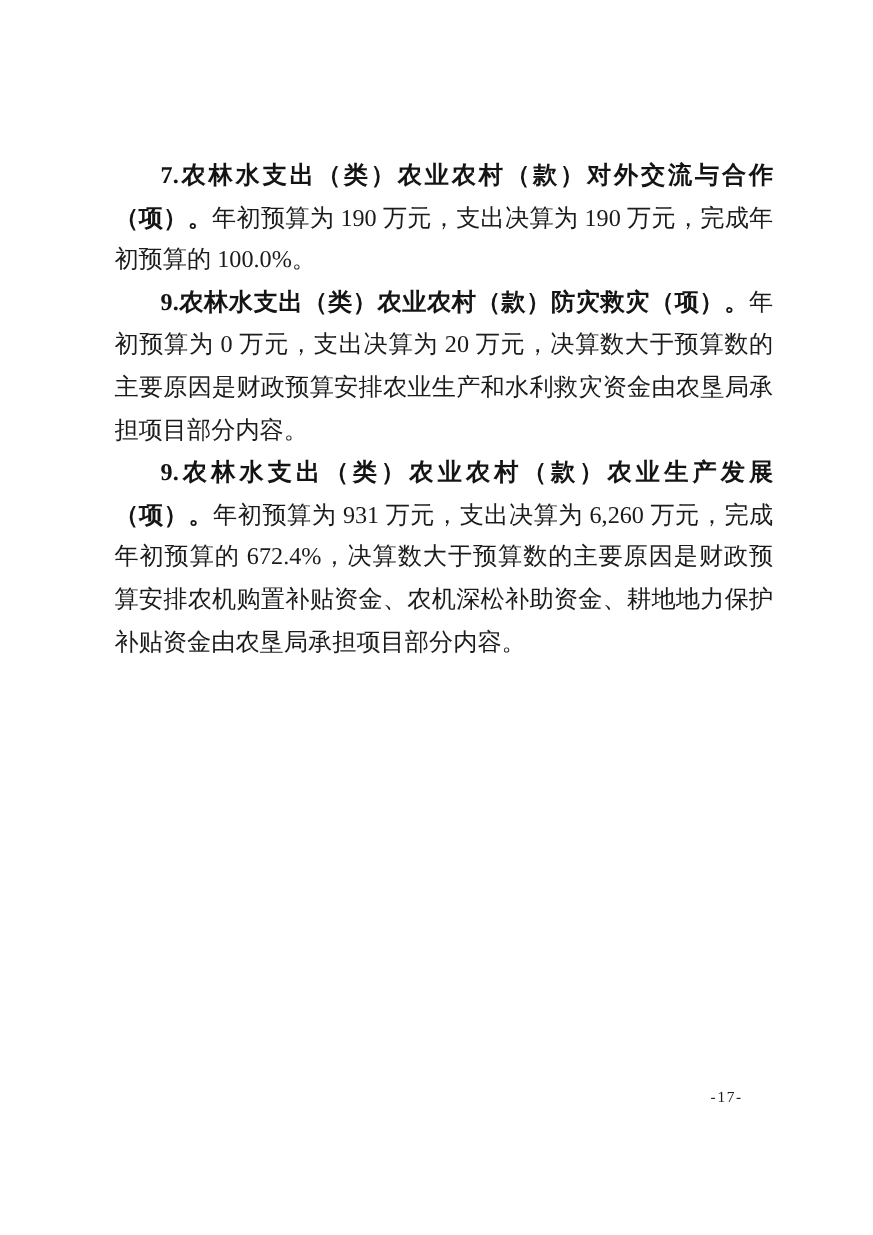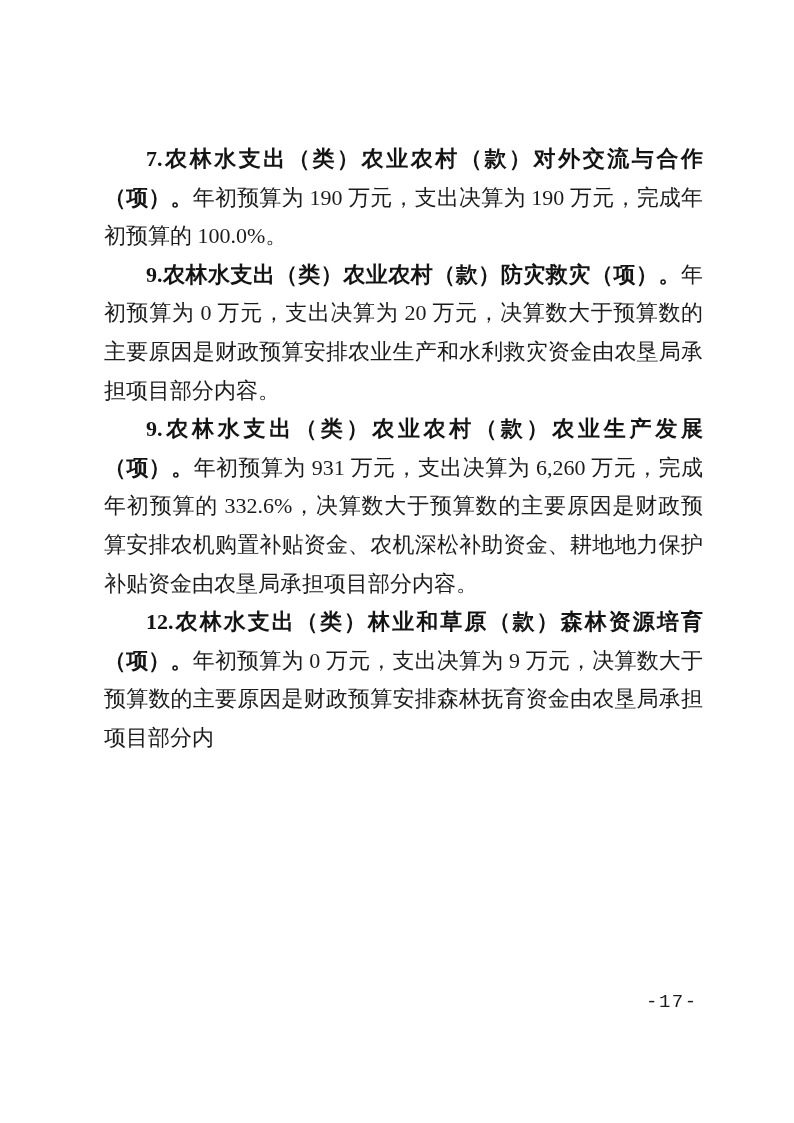--- a/index.html
+++ b/index.html
@@ -45,38 +45,37 @@
   
   .para:nth-child(5) .heading,
   .para:nth-child(6) .heading {
     letter-spacing: -1.6px;
   }
   .pageno {
     position: absolute;
     left: 646px;
     top: 991px;
     width: 70px;
-    font-size: 19px;
+    font-size: 14px;
     letter-spacing: 1.5px;
     color: #1b1b1b;
-    font-family: Liberation Mono, monospace;
+    font-family: Liberation Serif, serif;
   }
 </style>
 </head>
 <body>
 
 <div class="page">
   <div class="content">
 
     <p class="para"><strong class="heading">7.农林水支出（类）农业农村（款）对外交流与合作（项）。</strong><span class="body-text">年初预算为 190 万元，支出决算为 190 万元，完成年初预算的 100.0%。</span></p>
 
     <p class="para"><strong class="heading">9.农林水支出（类）农业农村（款）防灾救灾（项）。</strong><span class="body-text">年初预算为 0 万元，支出决算为 20 万元，决算数大于预算数的主要原因是财政预算安排农业生产和水利救灾资金由农垦局承担项目部分内容。</span></p>
 
-    <p class="para"><strong class="heading">9.农林水支出（类）农业农村（款）农业生产发展（项）。</strong><span class="body-text">年初预算为 931 万元，支出决算为 6,260 万元，完成年初预算的 332.6%，决算数大于预算数的主要原因是财政预算安排农机购置补贴资金、农机深松补助资金、耕地地力保护补贴资金由农垦局承担项目部分内容。</span></p>
+    <p class="para"><strong class="heading">9.农林水支出（类）农业农村（款）农业生产发展（项）。</strong><span class="body-text">年初预算为 931 万元，支出决算为 6,260 万元，完成年初预算的 672.4%，决算数大于预算数的主要原因是财政预算安排农机购置补贴资金、农机深松补助资金、耕地地力保护补贴资金由农垦局承担项目部分内容。</span></p>
 
 
 
-    <p class="para"><strong class="heading">12.农林水支出（类）林业和草原（款）森林资源培育（项）。</strong><span class="body-text">年初预算为 0 万元，支出决算为 9 万元，决算数大于预算数的主要原因是财政预算安排森林抚育资金由农垦局承担项目部分内</span></p>
 
   </div>
 
   <div class="pageno">-17-</div>
 </div>
 
 </body></html>

